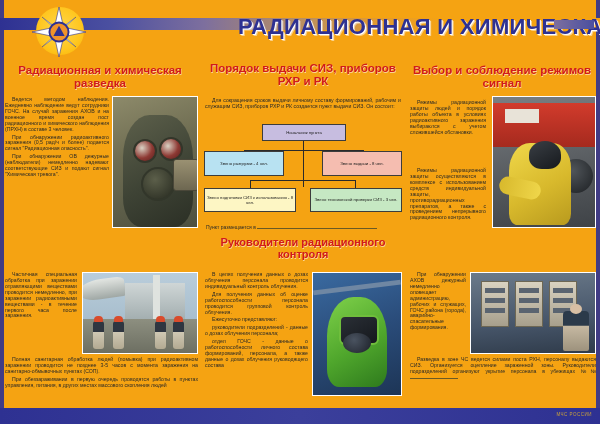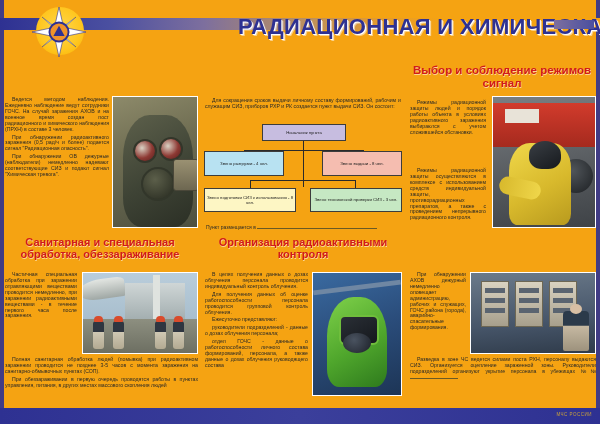--- a/index.html
+++ b/index.html
@@ -212,35 +212,35 @@
           <circle r="10.5" fill="#2e3192"></circle>
           <circle r="8.6" fill="#f0932b"></circle>
           <polygon points="0,-6.2 5.6,4 -5.6,4" fill="#2e3192"></polygon>
         </g>
       </svg>
     </div>
     <div class="title">РАДИАЦИОННАЯ И ХИМИЧЕСКАЯ ЗАЩИТА</div>
     <div class="hdr-tick"></div>
   </div>
 
+  <div class="col-h c1h">Радиационная и химическая разведка</div>
   <div class="ptxt c1t">
     <p>Ведется методом наблюдения. Ежедневно наблюдение ведут сотрудники ГОЧС. На случай заражения АХОВ и на военное время создан пост радиационного и химического наблюдения (ПРХН) в составе 3 человек.</p>
     <p>При обнаружении радиоактивного заражения (0,5 рад/ч и более) подается сигнал "Радиационная опасность".</p>
     <p>При обнаружении ОВ дежурные (наблюдатели) немедленно надевают соответствующие СИЗ и подают сигнал "Химическая тревога".</p>
   </div>
   <div class="photo-gas">
     <div class="bg"></div>
     <div class="hood"></div>
     <div class="eye l"></div>
     <div class="eye r"></div>
     <div class="filter"></div>
     <div class="canister"></div>
   </div>
 
-  <div class="col-h c1h2">Санитарная и специальная обработка, обеззараживание</div>
   <div class="ptxt c1t2">
     <p>Частичная специальная обработка при заражении отравляющими веществами проводится немедленно, при заражении радиоактивными веществами - в течение первого часа после заражения.</p>
   </div>
   <div class="photo-fire">
     <div class="sky"></div>
     <div class="plane"></div>
     <div class="plant"></div>
     <div class="stack"></div>
     <div class="ground"></div>
     <div class="ff" style="left:10px">
@@ -254,20 +254,21 @@
       </div>
     <div class="ff" style="left:90px">
         <i></i>
       </div>
   </div>
   <div class="ptxt c1t3">
     <p>Полная санитарная обработка людей (помывка) при радиоактивном заражении проводится не позднее 3-5 часов с момента заражения на санитарно-обмывочных пунктах (СОП).</p>
     <p>При обеззараживании в первую очередь проводятся работы в пунктах управления, питания, в других местах массового скопления людей</p>
   </div>
 
+  <div class="col-h c2h">Порядок выдачи СИЗ, приборов РХР и РК</div>
   <div class="ptxt c2t">
     <p>Для сокращения сроков выдачи личному составу формирований, рабочим и служащим СИЗ, приборов РХР и РК создается пункт выдачи СИЗ. Он состоит:</p>
   </div>
 
   <div class="flow">
     <div class="ln" style="left:99px;top:17px;width:1.4px;height:10px;"></div>
     <div class="ln" style="left:40px;top:26px;width:120px;height:1.4px;"></div>
     <div class="ln" style="left:40px;top:26px;width:1.4px;height:13px;"></div>
     <div class="ln" style="left:158px;top:26px;width:1.4px;height:13px;"></div>
     <div class="ln" style="left:99px;top:26px;width:1.4px;height:37px;"></div>
@@ -279,21 +280,21 @@
     <div class="node n-unload">Звено разгрузки - 4 чел.</div>
     <div class="node n-issue">Звено выдачи - 8 чел.</div>
     <div class="node n-prep">Звено подготовки СИЗ к использованию - 8 чел.</div>
     <div class="node n-tech">Звено технической проверки СИЗ - 3 чел.</div>
   </div>
 
   <div class="c2blank">
     <span>Пункт размещается в</span> <u></u>
   </div>
 
-  <div class="col-h c2h2">Организация радиоактивными контроля</div>
+  <div class="col-h c2h2">Руководители радиационного контроля</div>
   <div class="ptxt c2t2">
     <p>В целях получения данных о дозах облучения персонала проводится индивидуальный контроль облучения.</p>
     <p>Для получения данных об оценке работоспособности персонала проводится групповой контроль облучения.</p>
     <p>Ежесуточно представляют:</p>
     <p>руководители подразделений - данные о дозах облучения персонала;</p>
     <p>отдел ГОЧС - данные о работоспособности личного состава формирований, персонала, а также данные о дозах облучения руководящего состава</p>
   </div>
   <div class="photo-dos">
     <div class="bg"></div>
     <div class="rail"></div>

